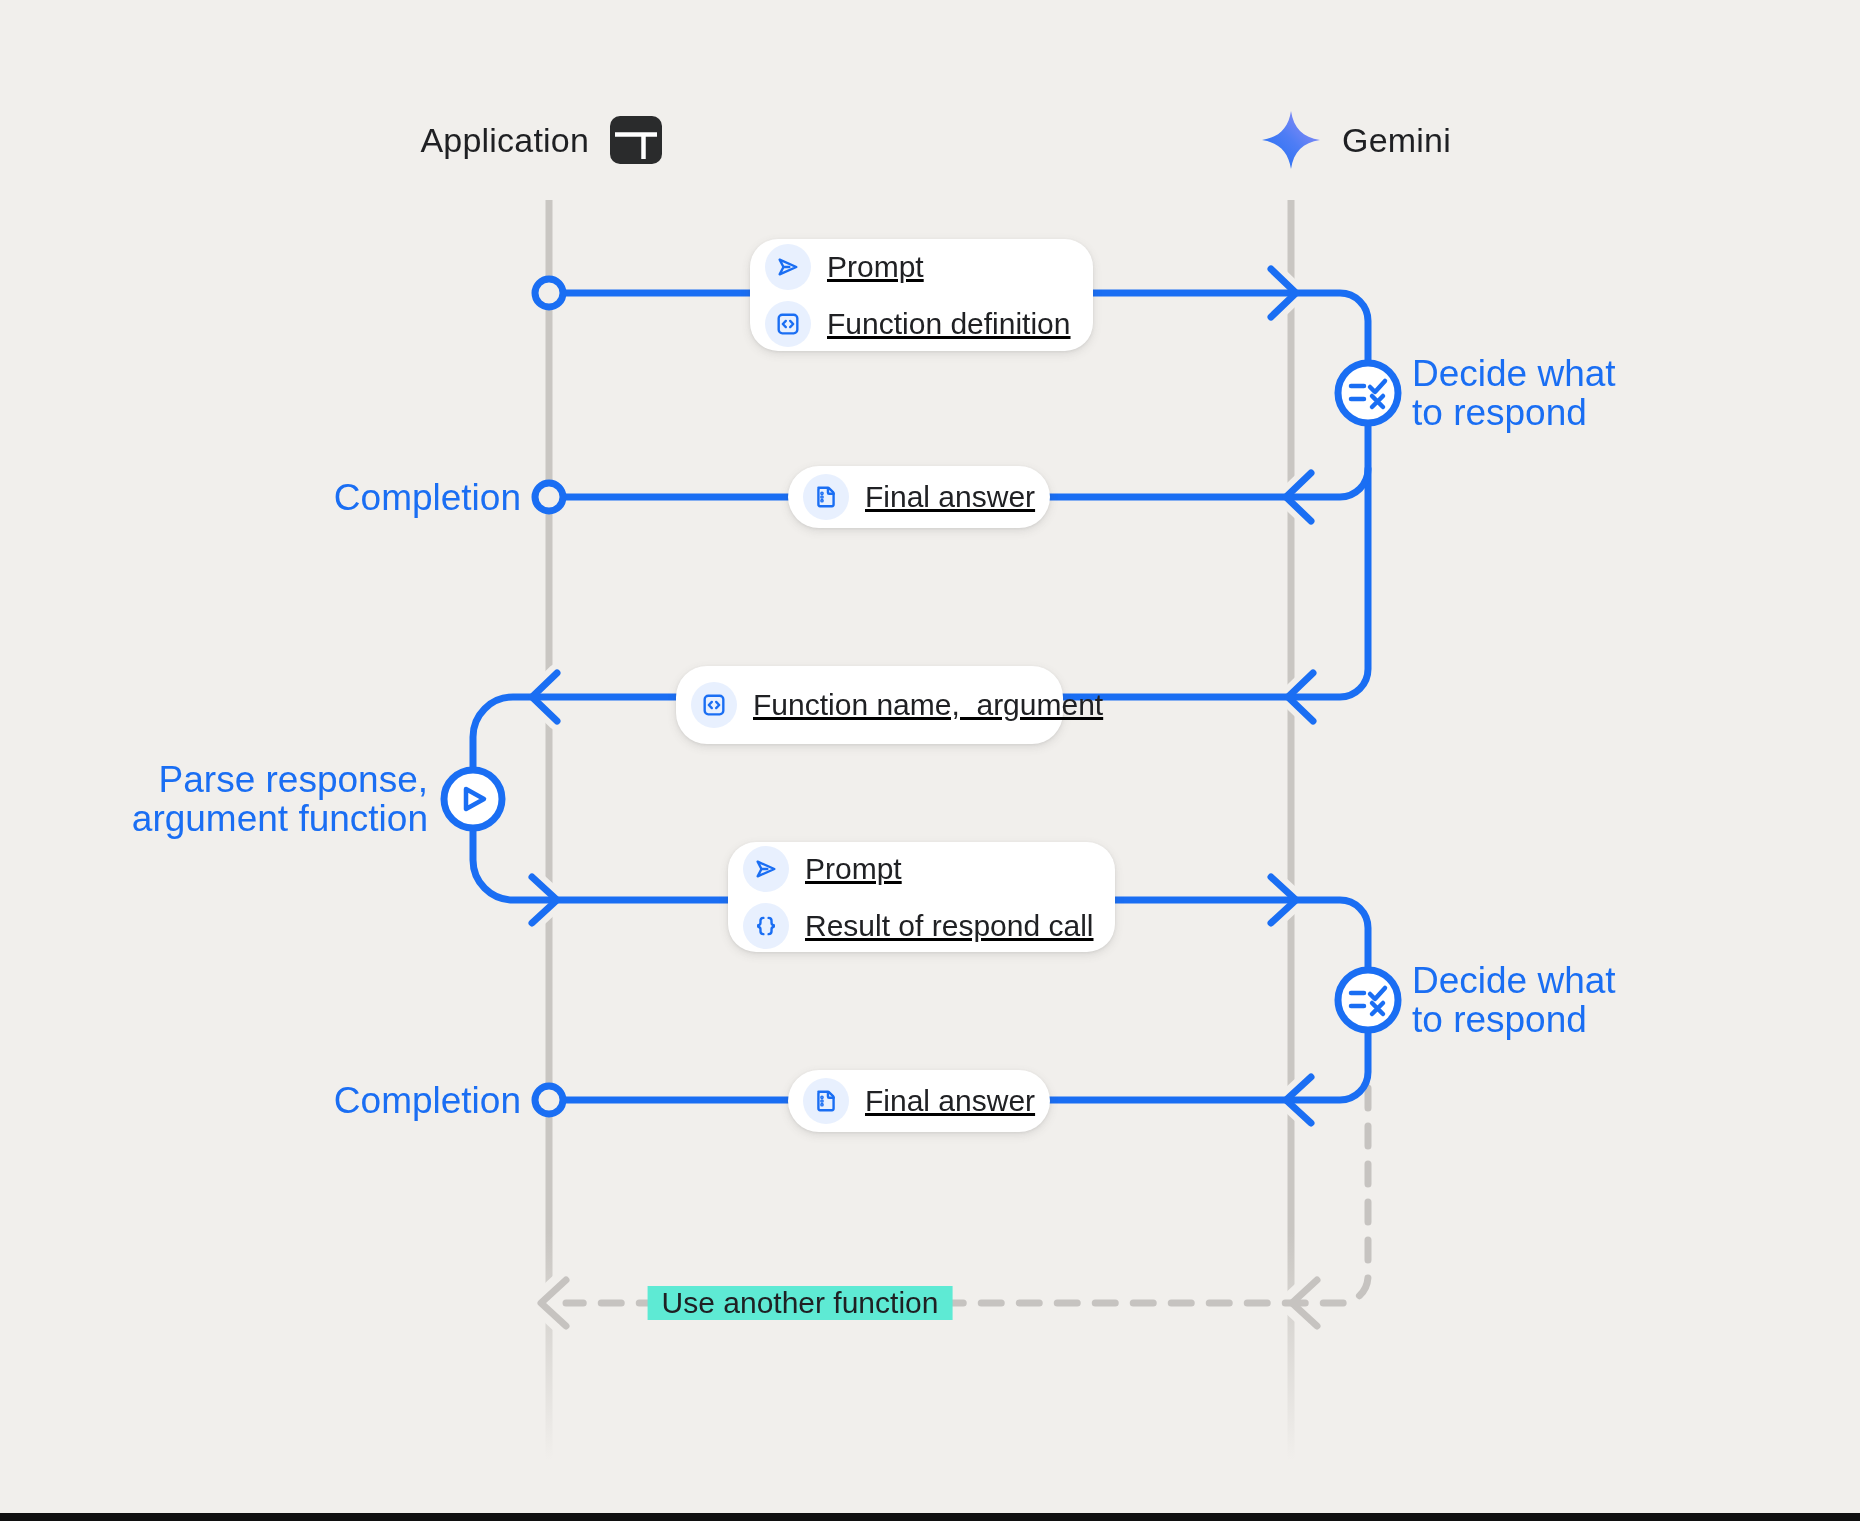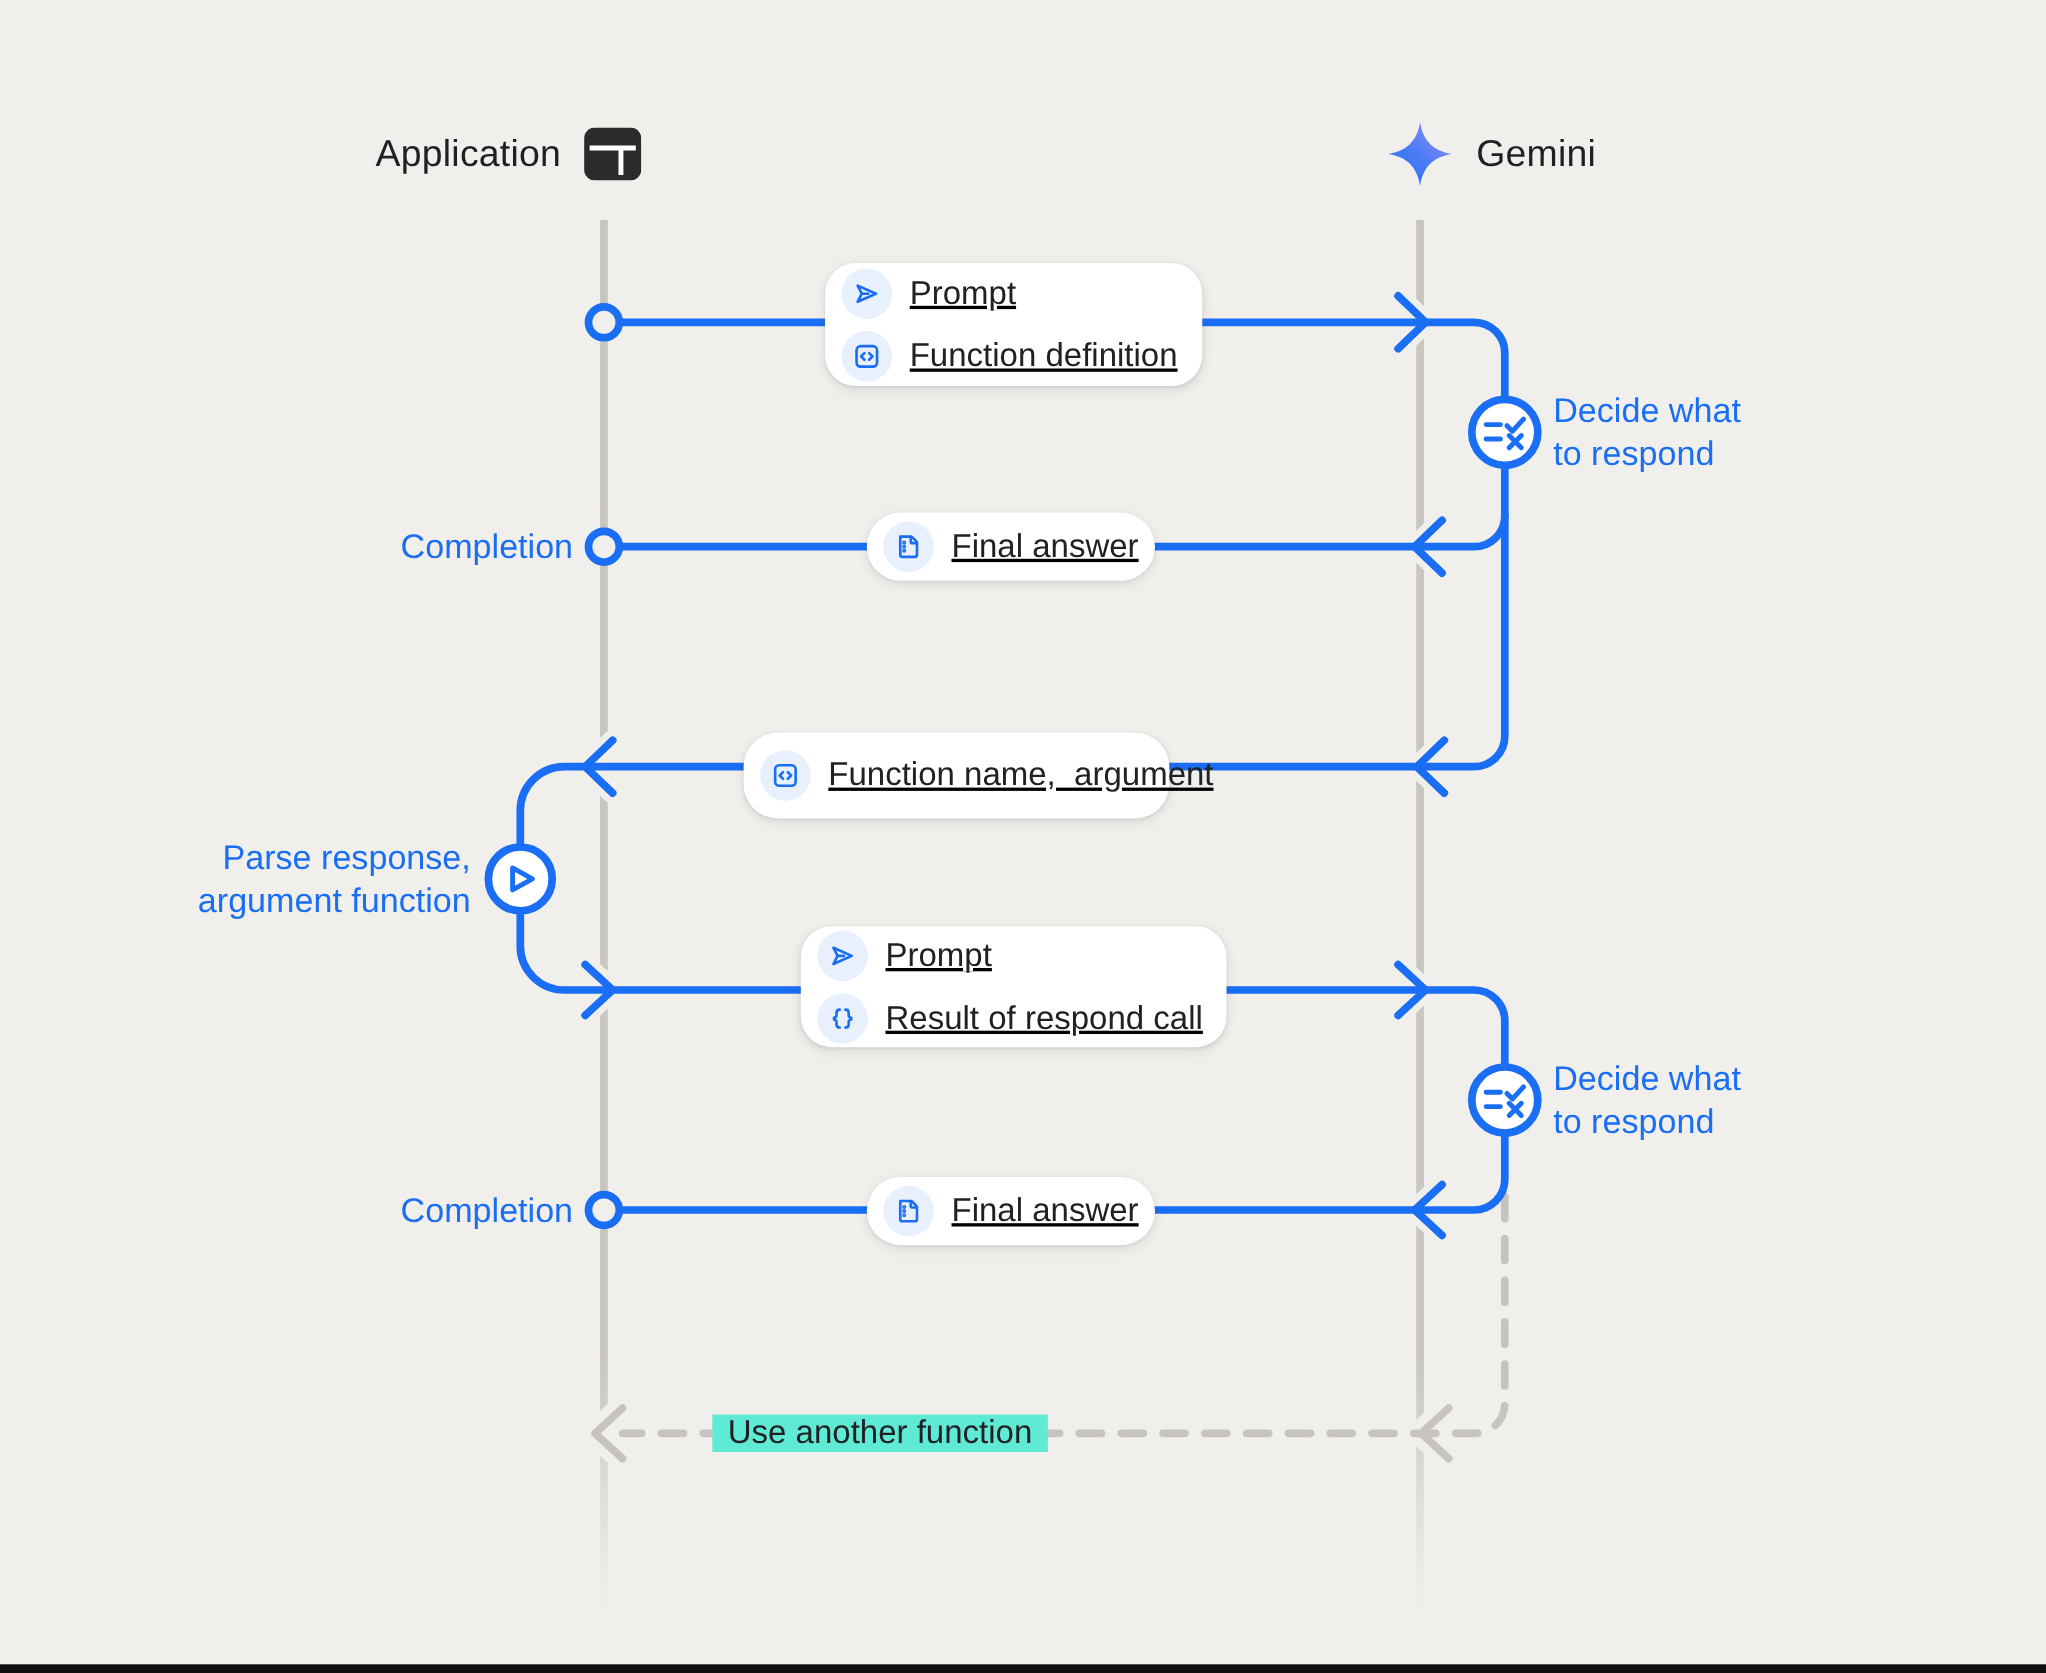--- a/index.html
+++ b/index.html
@@ -2,21 +2,21 @@
 <html><head>
 <meta charset="utf-8">
 <style>
   html,body{margin:0;padding:0;}
   body{font-family:"Liberation Sans", sans-serif; background:#e9e7e4;}
   .stage{position:relative;width:1860px;height:1521px;background:#f1efec;overflow:hidden;}
   .wires{position:absolute;left:0;top:0;}
 
   
   .actor{position:absolute;display:flex;align-items:center;color:#1f2023;font-size:34px;font-weight:500;letter-spacing:.2px;}
-  .actor-app{left:0;top:140px;transform:translateY(-50%);width:583px;justify-content:flex-end;}
+  .actor-app{left:0;top:140px;transform:translateY(-50%);width:662px;justify-content:flex-end;}
   .actor-app .label{margin-right:21px;}
   .actor-gem{left:1262px;top:140px;transform:translateY(-50%);}
   .actor-gem .label{margin-left:22px;}
   .icon-wrap{display:inline-flex;align-items:center;justify-content:center;}
 
   
   .msg-box{position:absolute;background:#ffffff;border-radius:31px;
     box-shadow:0 3px 10px rgba(80,78,74,.13), 0 1px 3px rgba(80,78,74,.10);
     display:flex;flex-direction:column;justify-content:center;gap:11px;padding:0 26px 0 15px;box-sizing:border-box;}
   .msg-row{display:flex;align-items:center;gap:16px;text-decoration:underline;}
@@ -24,21 +24,21 @@
     display:flex;align-items:center;justify-content:center;}
   .msg-label{font-size:30px;color:#202124;font-weight:500;white-space:pre;}
 
   #box-request1{left:750px;top:239px;width:343px;height:112px;border-radius:28px;}
   #box-final1{left:788px;top:466px;width:262px;height:62px;}
   #box-funcname{left:676px;top:666px;width:387px;height:78px;}
   #box-request2{left:728px;top:842px;width:387px;height:110px;border-radius:28px;}
   #box-final2{left:788px;top:1070px;width:262px;height:62px;}
 
   
-  .blue-note{position:absolute;color:#1a6ef3;font-size:31px;font-weight:500;line-height:39px;}
+  .blue-note{position:absolute;color:#1a6ef3;font-size:37px;font-weight:500;line-height:39px;}
   .note-decide1{left:1412px;top:393px;transform:translateY(-50%);text-align:left;}
   .note-decide2{left:1412px;top:1000px;transform:translateY(-50%);text-align:left;}
   .note-parse{left:0;top:799px;transform:translateY(-50%);width:428px;text-align:right;}
   .note-completion1{left:0;top:497px;transform:translateY(-50%);width:521px;text-align:right;}
   .note-completion2{left:0;top:1100px;transform:translateY(-50%);width:521px;text-align:right;}
 
   .use-another{position:absolute;left:800px;top:1303px;transform:translate(-50%,-50%);
     color:#1f2023;font-size:30px;font-weight:500;background:#5eead4;padding:0 14px;white-space:nowrap;}
 
   .bottom-bar{position:absolute;left:0;bottom:0;width:100%;height:8px;background:#101010;}

